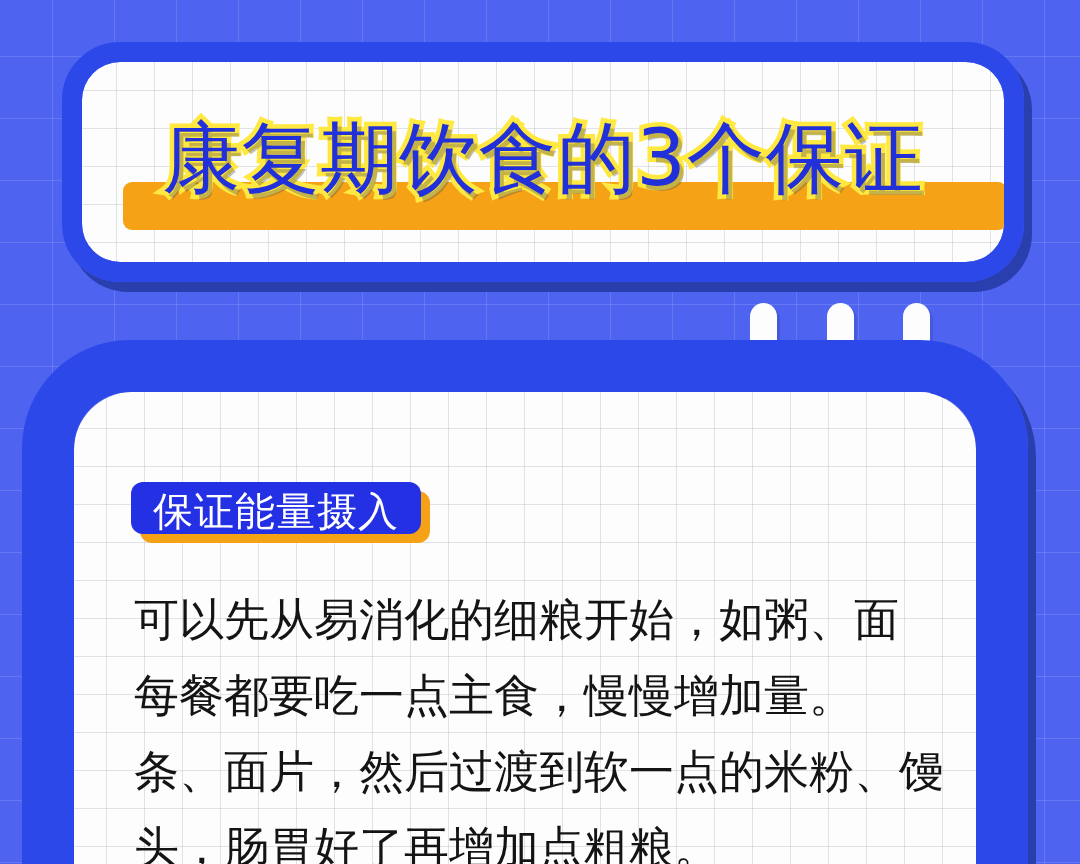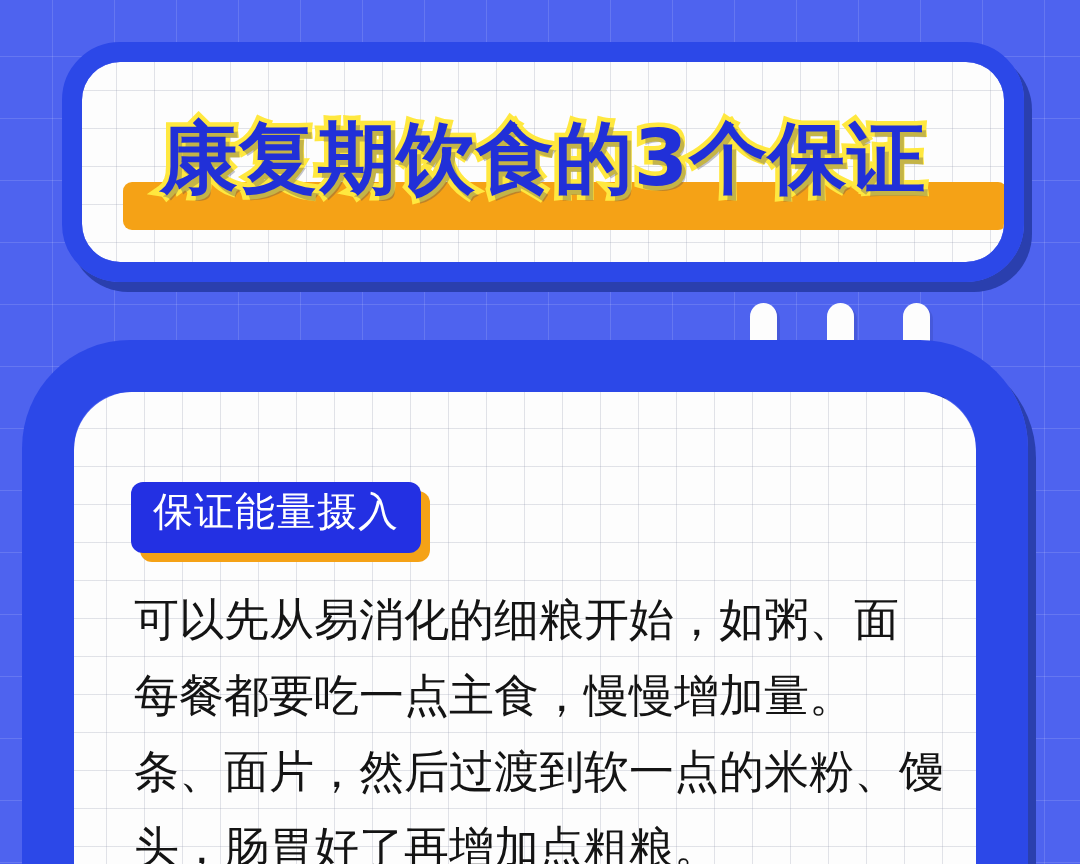--- a/index.html
+++ b/index.html
@@ -48,21 +48,21 @@
     background:#f5a216;border-radius:9px;
   }
 
   .title-wrap{
     position:absolute;left:0;top:0;width:100%;height:100%;
     display:flex;align-items:center;justify-content:center;
   }
   .title-text{
     position:relative;
     font-family:"DejaVu Sans","Liberation Sans",sans-serif;
-    font-weight:bold;
+    font-weight:normal;
     font-size:78px;
     line-height:1;
     letter-spacing:1px;
     color:#2130d8;
     -webkit-text-stroke:9px #ffe83f;
     paint-order:stroke fill;
     text-shadow:4px 5px 0 rgba(60,60,90,.30);
     white-space:nowrap;
     transform:translateY(-4px);
   }
@@ -92,21 +92,21 @@
     overflow:hidden;
   }
   .body-inner{
     position:absolute;inset:0;border-top-left-radius:58px;border-top-right-radius:58px;
     overflow:hidden;background-position:-6px -2px;
   }
 
   
   .badge{
     position:absolute;left:57px;top:90px;
-    padding:9px 22px 22px 22px;
+    padding:9px 22px 3px 22px;
     background:#2330e3;border-radius:12px;
     box-shadow:9px 9px 0 0 #f5a216;
   }
   .badge-text{
     font-family:"DejaVu Sans","Liberation Sans",sans-serif;
     font-size:40px;line-height:1;color:#ffffff;white-space:nowrap;
     letter-spacing:1px;
   }
 
   

